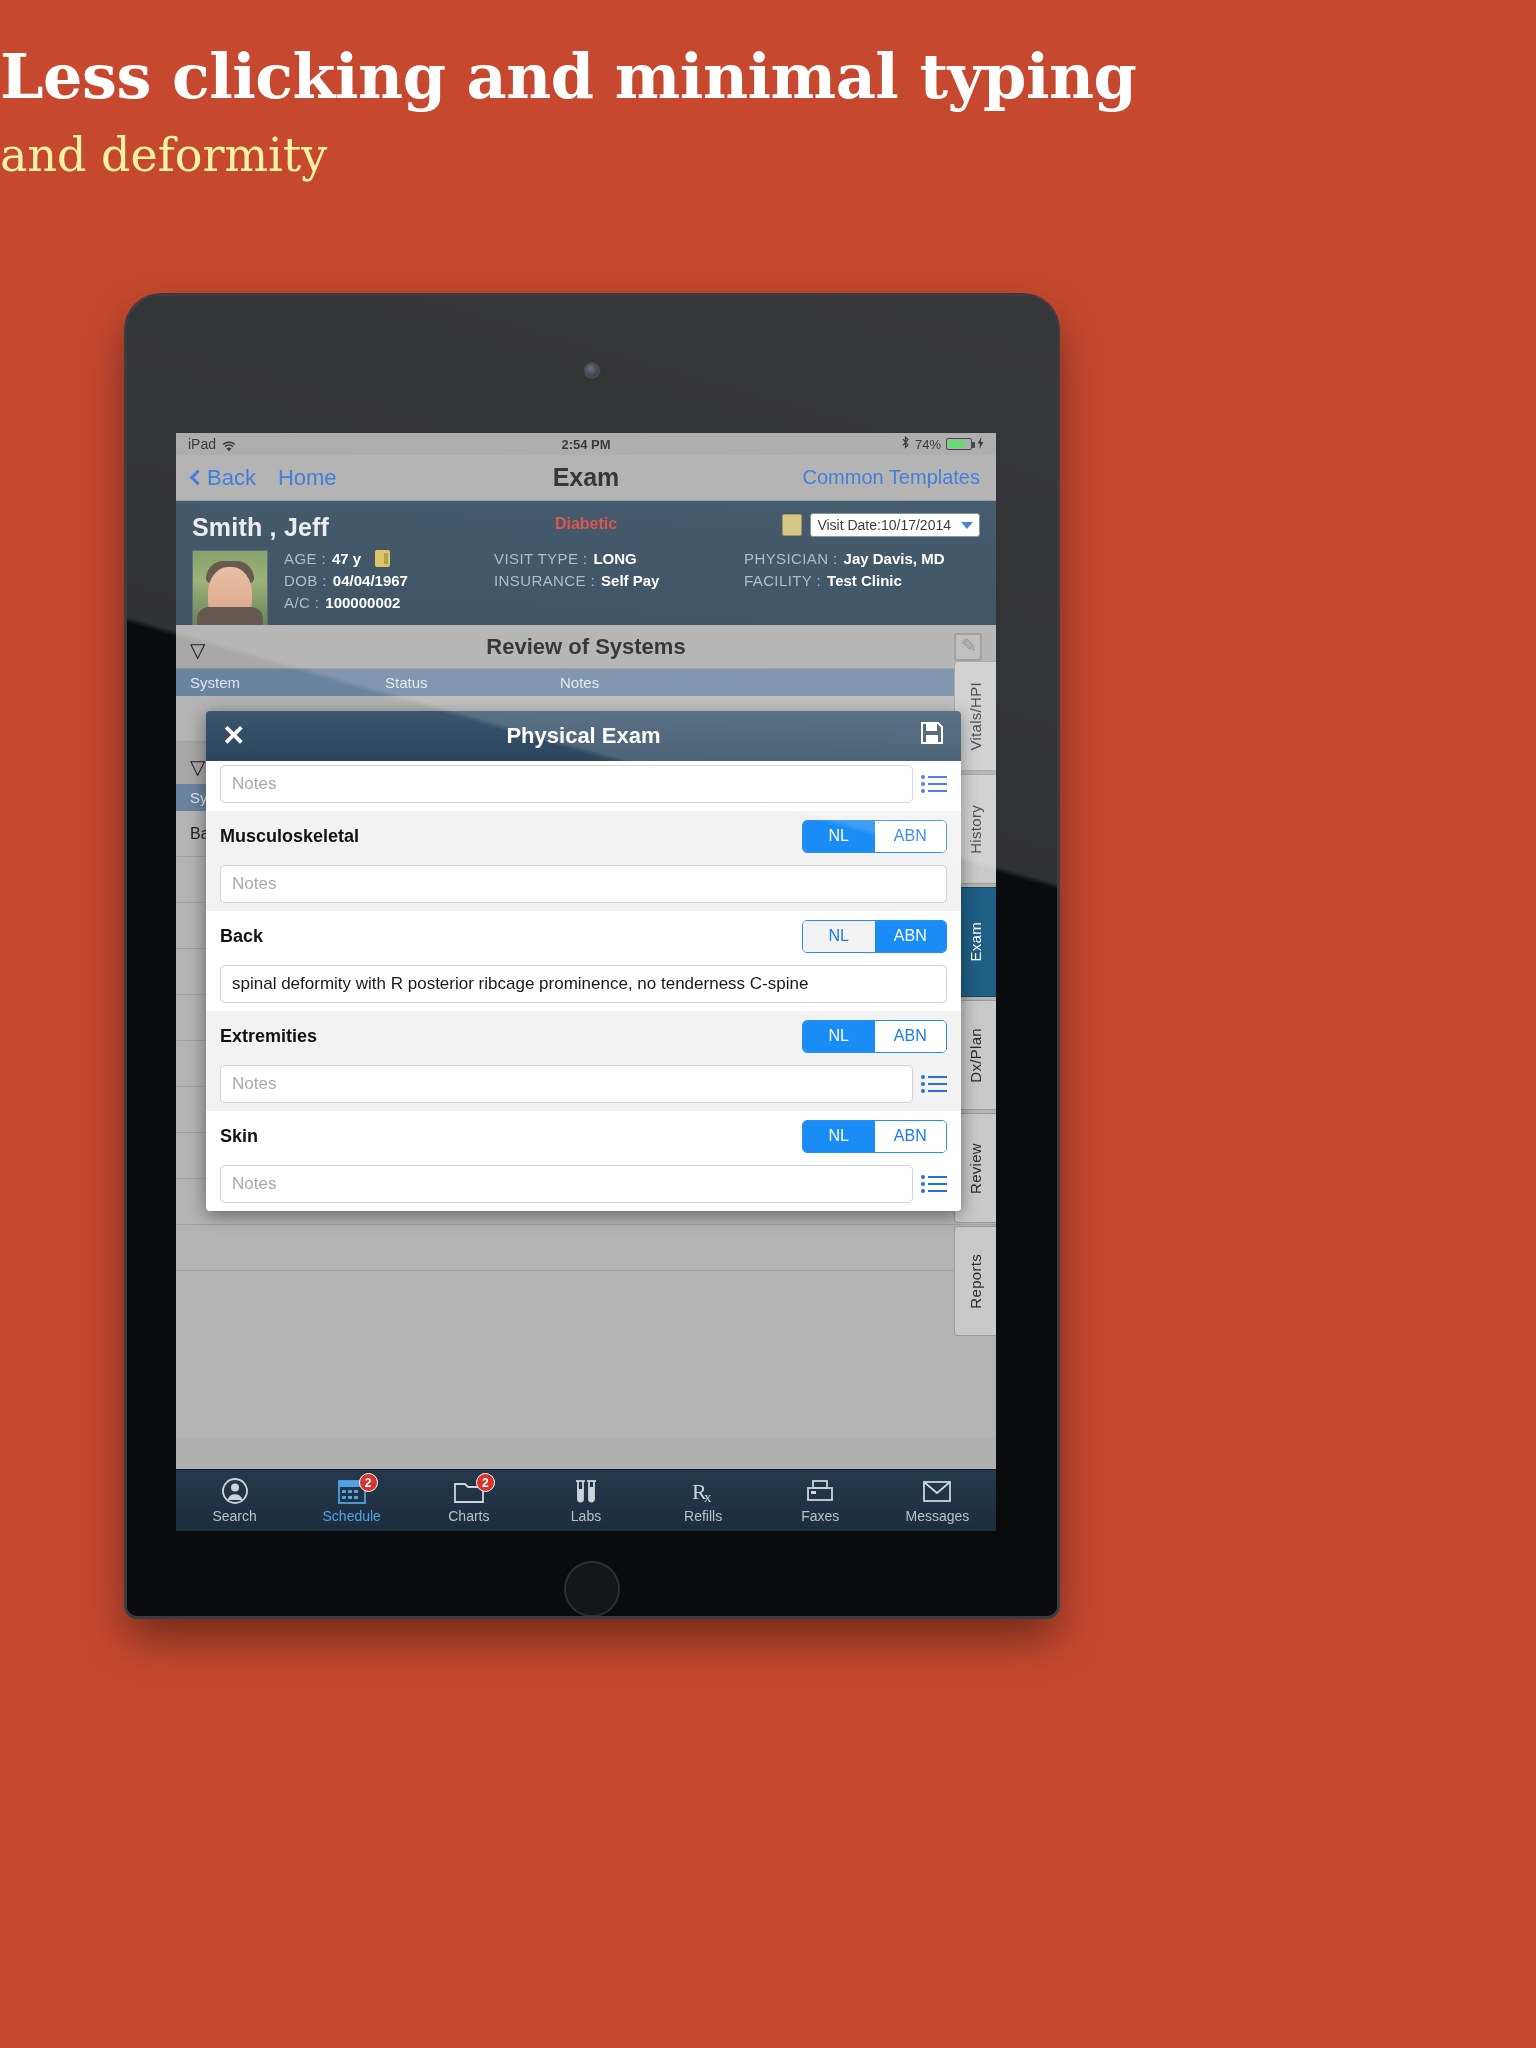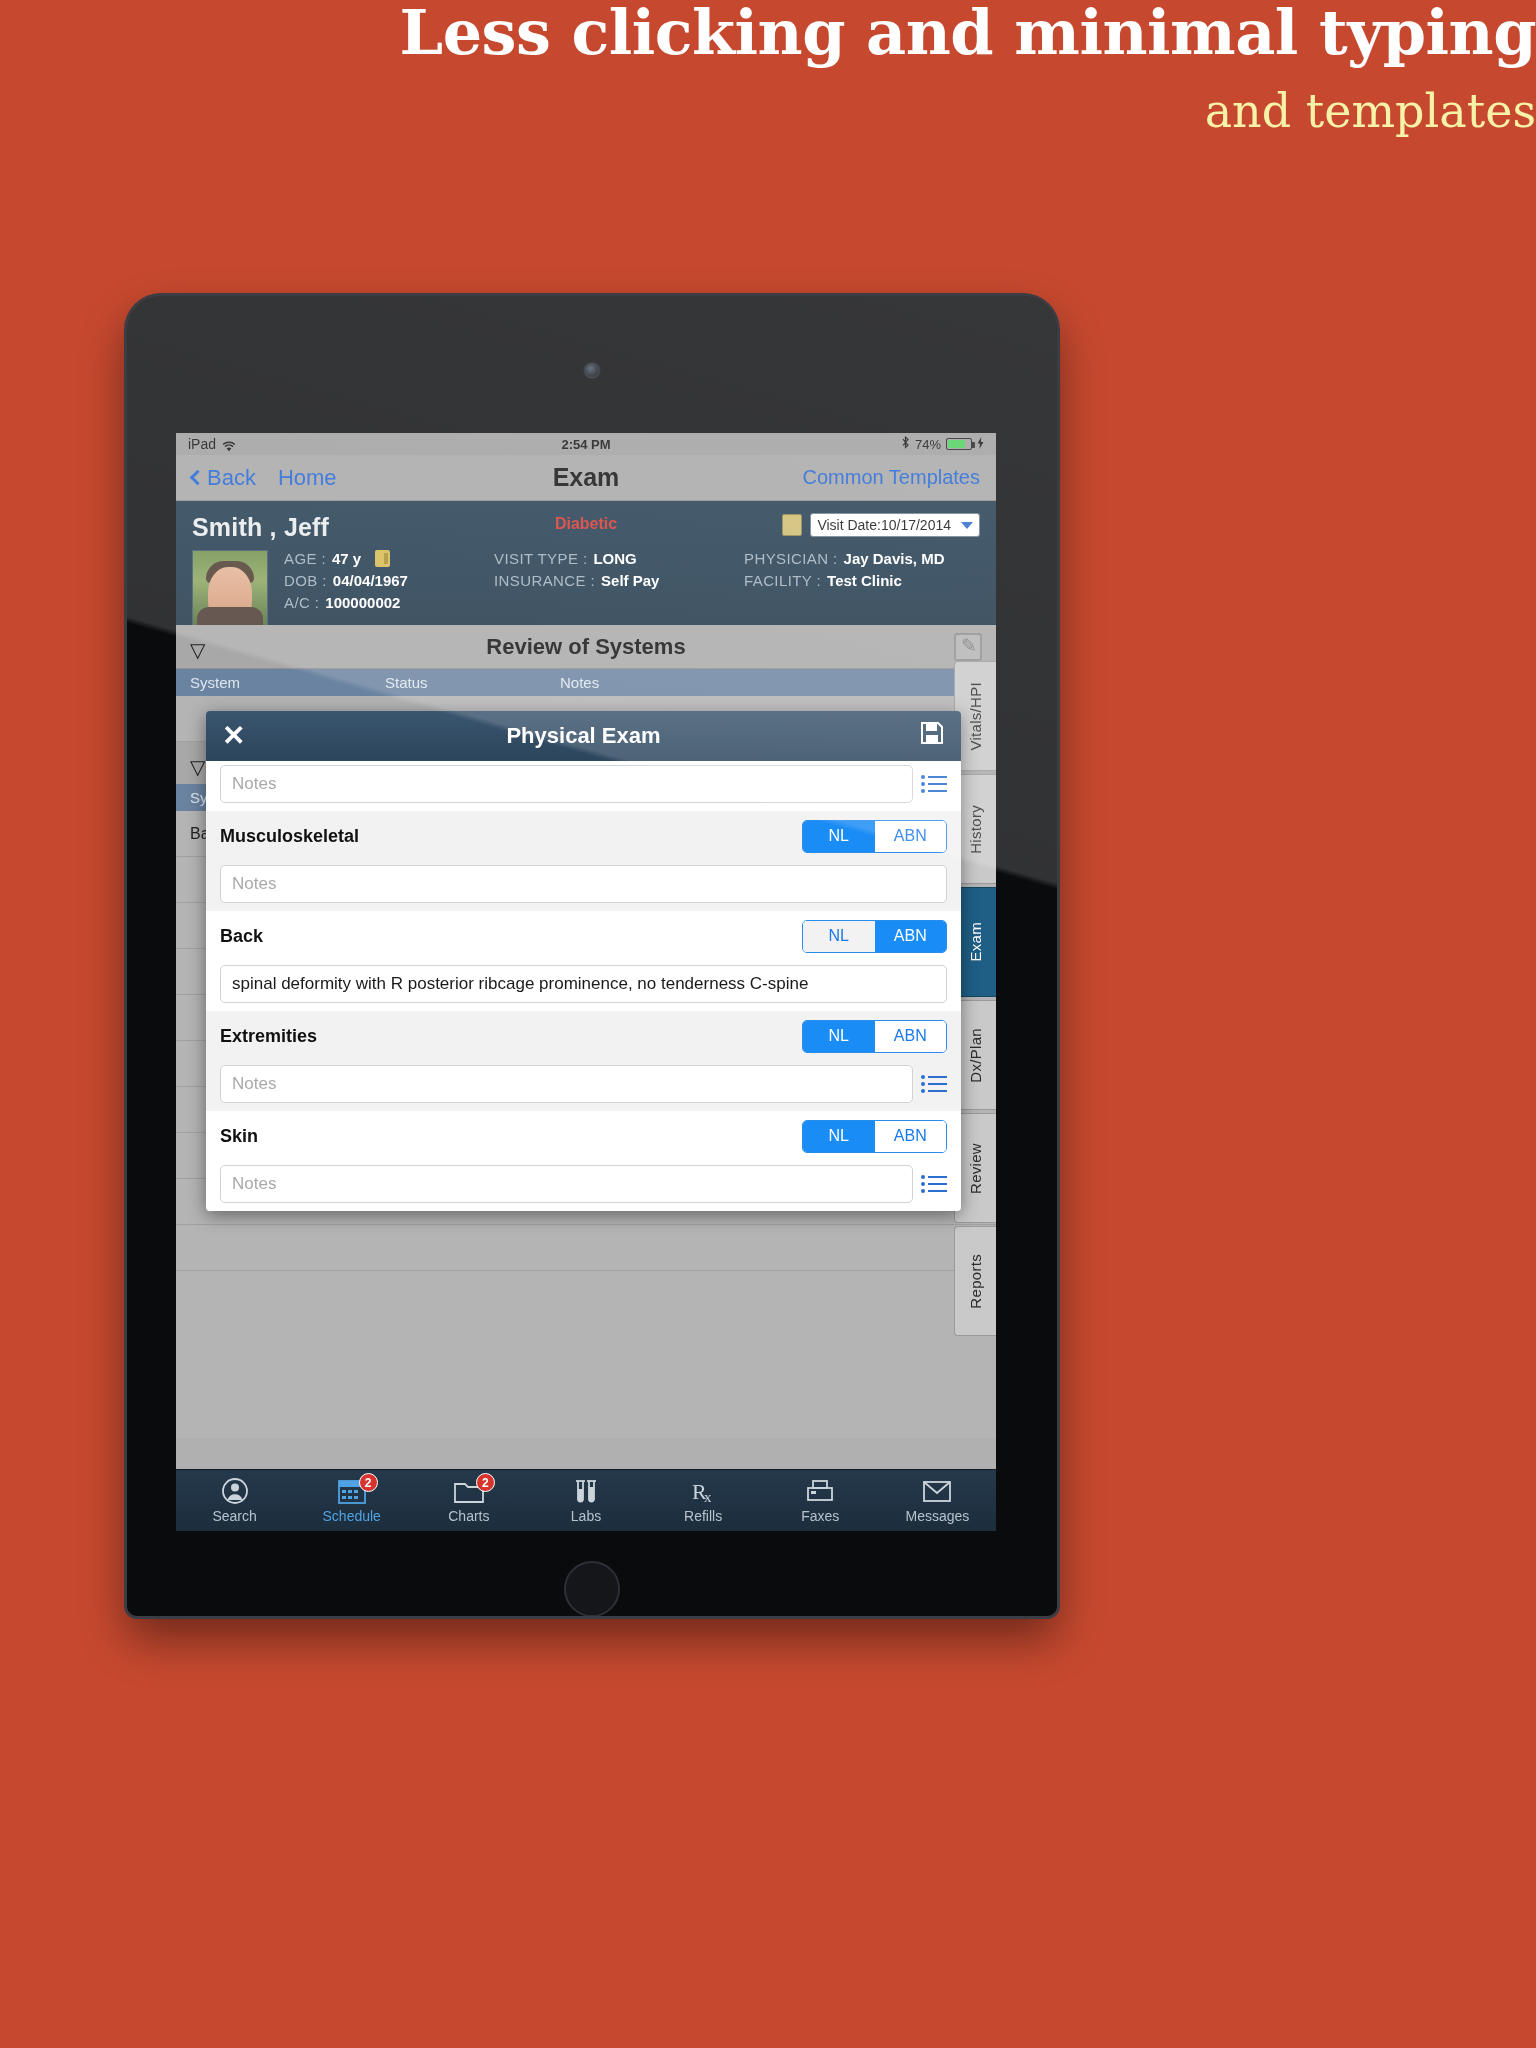--- a/index.html
+++ b/index.html
@@ -5,21 +5,21 @@
   * { box-sizing: border-box; margin: 0; padding: 0; }
   html, body { width: 1536px; height: 2048px; }
   body {
     background: #c6492f;
     font-family: "Liberation Sans", sans-serif;
     position: relative;
     overflow: hidden;
   }
 
   
-  .promo { text-align: right; }
+  .promo { text-align: left; padding-top: 44px; }
   .promo-title {
     font-family: "DejaVu Serif", serif;
     font-weight: bold;
     font-size: 62px;
     color: #ffffff;
     letter-spacing: -0.5px;
     line-height: 1.05;
   }
   .promo-sub {
     font-family: "DejaVu Serif", serif;
@@ -249,21 +249,21 @@
     position:absolute; left:0; width:4px; height:4px; border-radius:50%; background:#2a6fd0; display:block;
   }
   .list-ic b:nth-child(4){ top:4px;} .list-ic b:nth-child(5){ top:11px;} .list-ic b:nth-child(6){ top:18px;}
 </style>
 </head>
 <body>
 
 <div class="promo">
   <div class="promo-title">Less clicking and minimal typing</div>
   <div class="promo-sub">
-    <div>and templates</div>
+    <div>and deformity</div>
   </div>
 </div>
 
 <div class="device">
   <div class="device-bezel">
     <div class="camera"></div>
 
     <div class="screen">
 
       <div class="statusbar">

